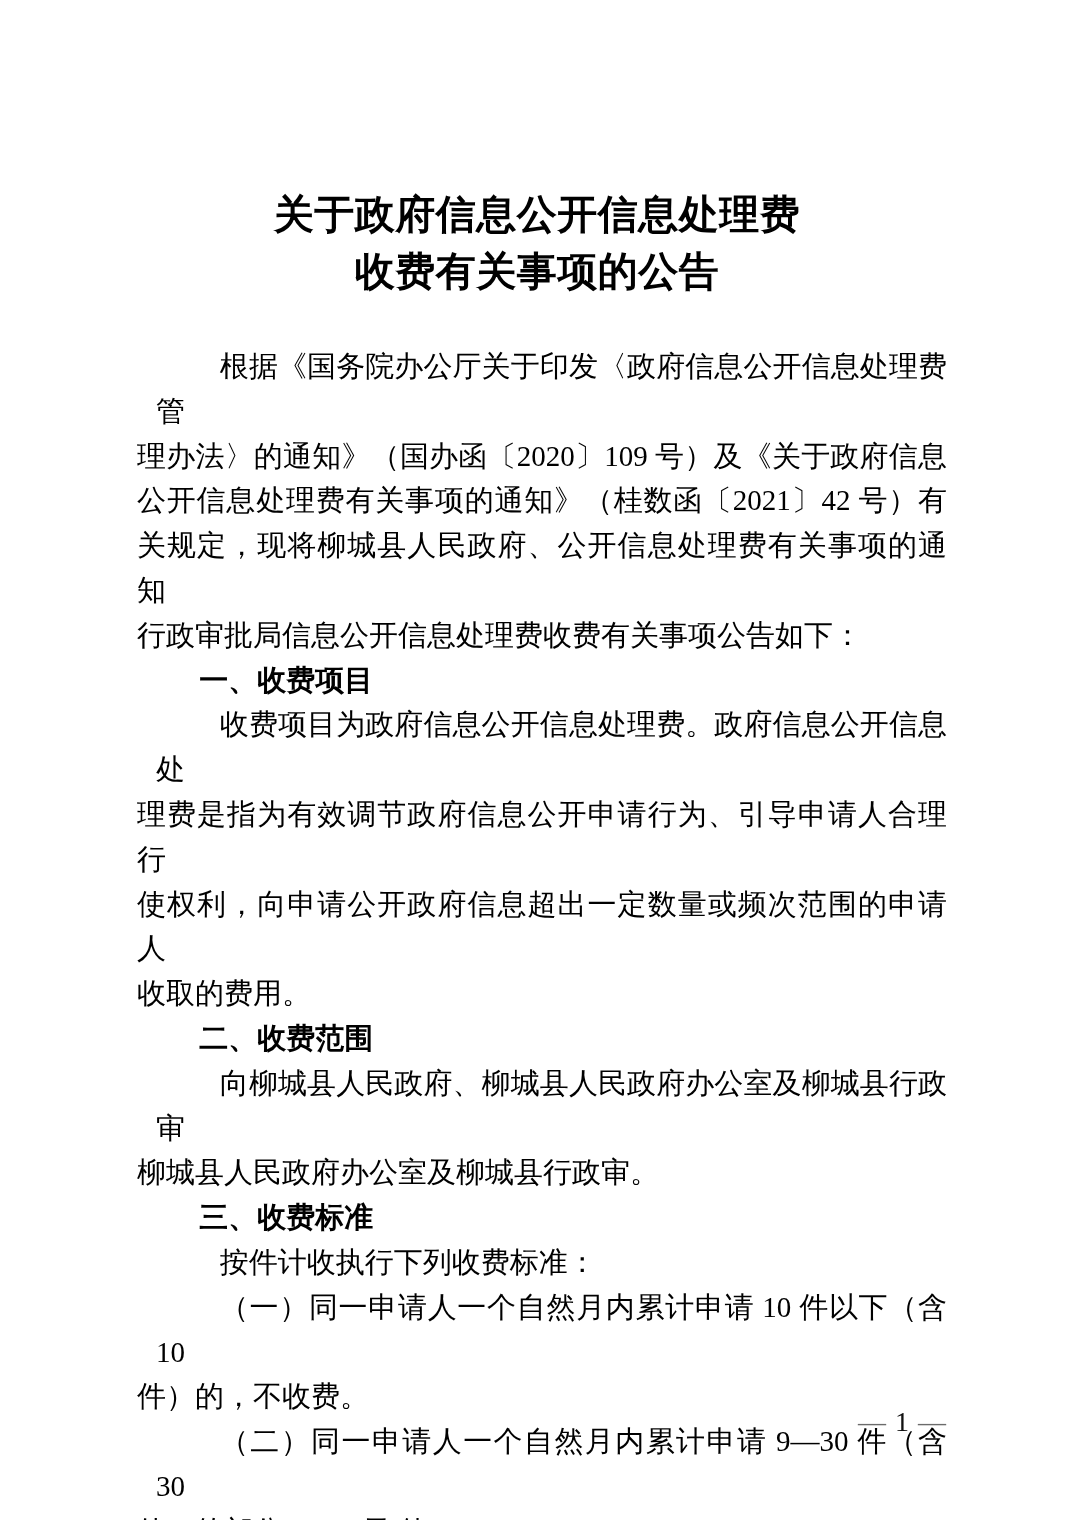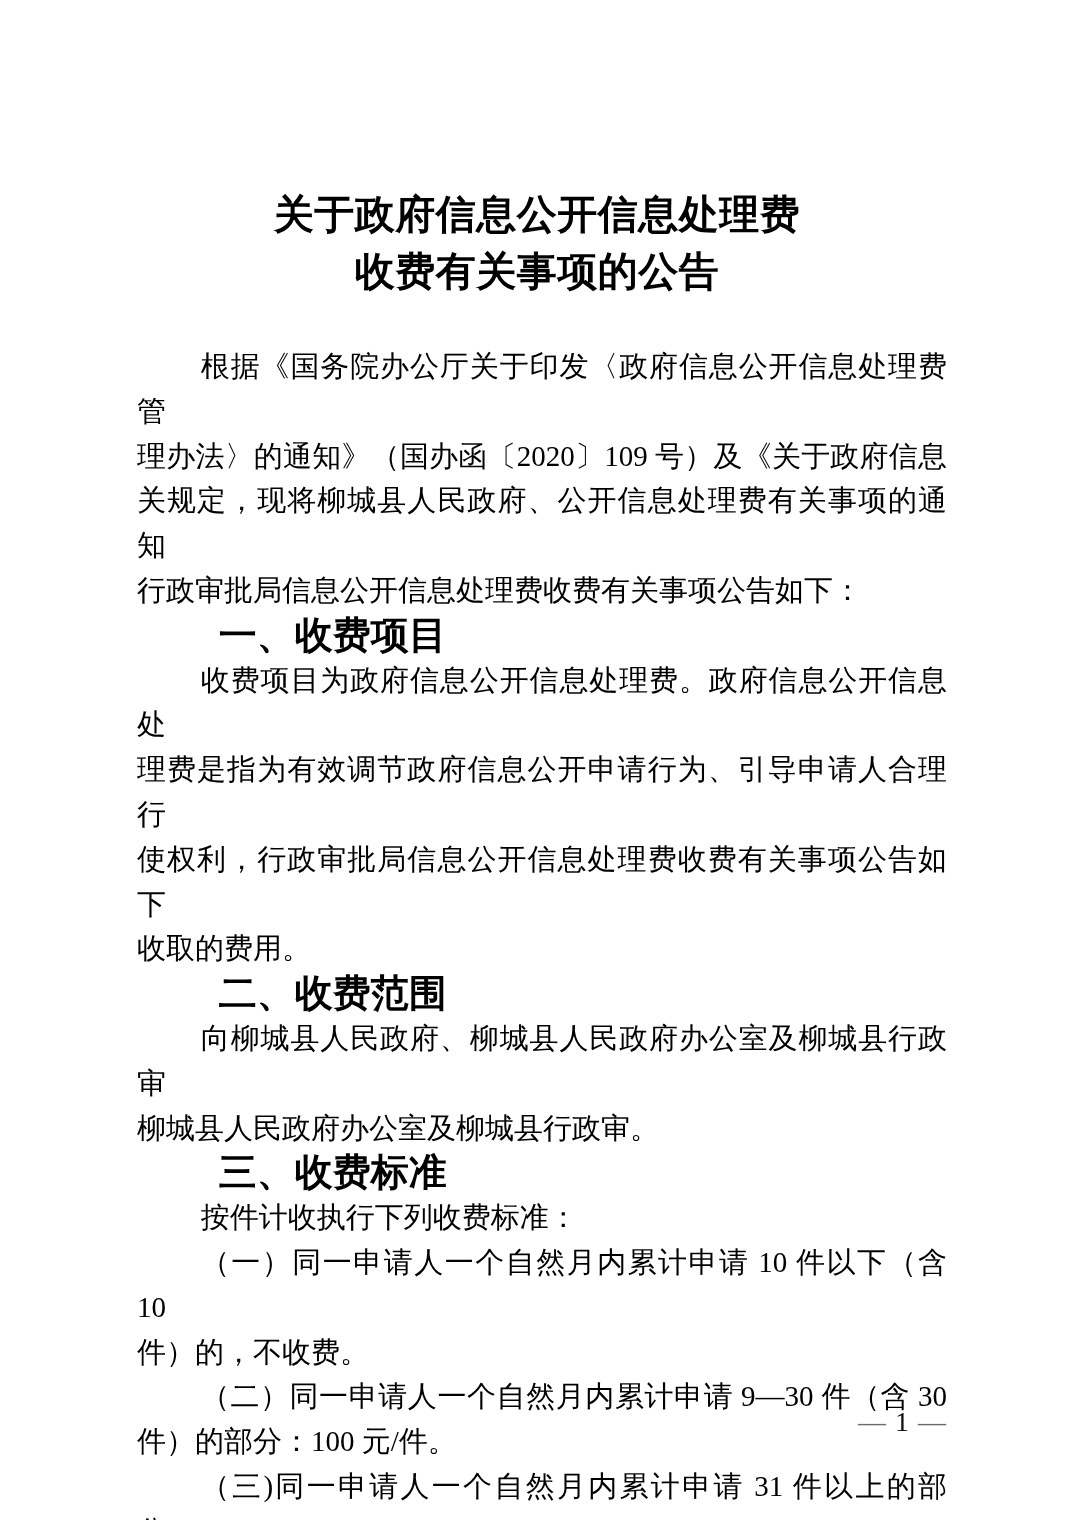--- a/index.html
+++ b/index.html
@@ -31,29 +31,29 @@
     letter-spacing: 0.5px;
   }
   .doc-content {
     margin: 44px 127px 0 137px;
     font-size: 29px;
     line-height: 44.8px;
     font-family: "Liberation Serif", serif;
   }
   .paragraph { margin: 0; }
   .line { min-height: 44.8px; }
-  .indent { text-indent: 2.2em; }
+  .indent { text-indent: 2.2em; margin-left: 19px; }
   .full {
     text-align: justify;
     text-align-last: justify;
   }
   .heading {
     font-family: "Liberation Sans", sans-serif;
     font-weight: bold;
-    font-size: 38px;
+    font-size: 29px;
     text-indent: 2.15em;
     min-height: 44.8px;
   }
   .page-footer {
     position: absolute;
     top: 1406px;
     right: 128px;
     font-size: 28px;
     font-family: "Liberation Serif", serif;
     white-space: nowrap;
@@ -68,28 +68,29 @@
 
   <div class="doc-title">
     <div class="title-line">关于政府信息公开信息处理费</div>
     <div class="title-line">收费有关事项的公告</div>
   </div>
 
   <div class="doc-content">
       <div class="paragraph">
         <div class="line indent full">根据《国务院办公厅关于印发〈政府信息公开信息处理费管</div>
         <div class="line full">理办法〉的通知》（国办函〔2020〕109 号）及《关于政府信息</div>
+        <div class="line full">公开信息处理费有关事项的通知》（桂数函〔2021〕42 号）有</div>
         <div class="line full">关规定，现将柳城县人民政府、公开信息处理费有关事项的通知</div>
         <div class="line">行政审批局信息公开信息处理费收费有关事项公告如下：</div>
       </div>
       <div class="heading">一、收费项目</div>
       <div class="paragraph">
         <div class="line indent full">收费项目为政府信息公开信息处理费。政府信息公开信息处</div>
         <div class="line full">理费是指为有效调节政府信息公开申请行为、引导申请人合理行</div>
-        <div class="line full">使权利，行政审批局信息公开信息处理费收费有关事项公告如下</div>
+        <div class="line full">使权利，向申请公开政府信息超出一定数量或频次范围的申请人</div>
         <div class="line">收取的费用。</div>
       </div>
       <div class="heading">二、收费范围</div>
       <div class="paragraph">
         <div class="line indent full">向柳城县人民政府、柳城县人民政府办公室及柳城县行政审</div>
         <div class="line">柳城县人民政府办公室及柳城县行政审。</div>
       </div>
       <div class="heading">三、收费标准</div>
       <div class="paragraph">
         <div class="line indent">按件计收执行下列收费标准：</div>

